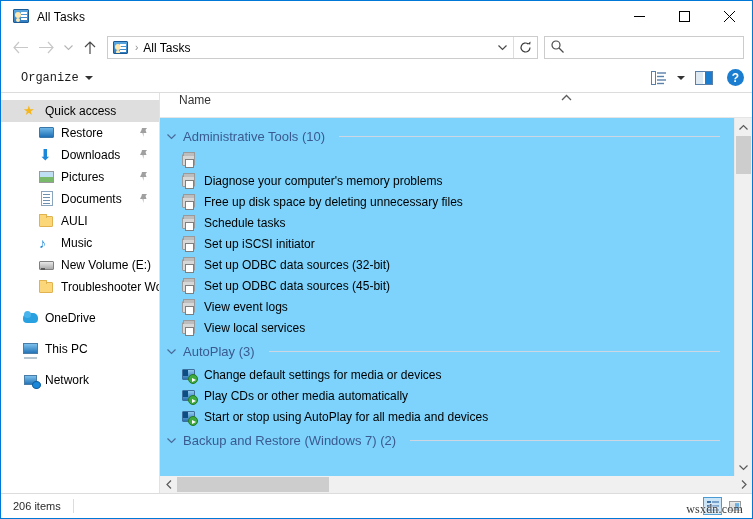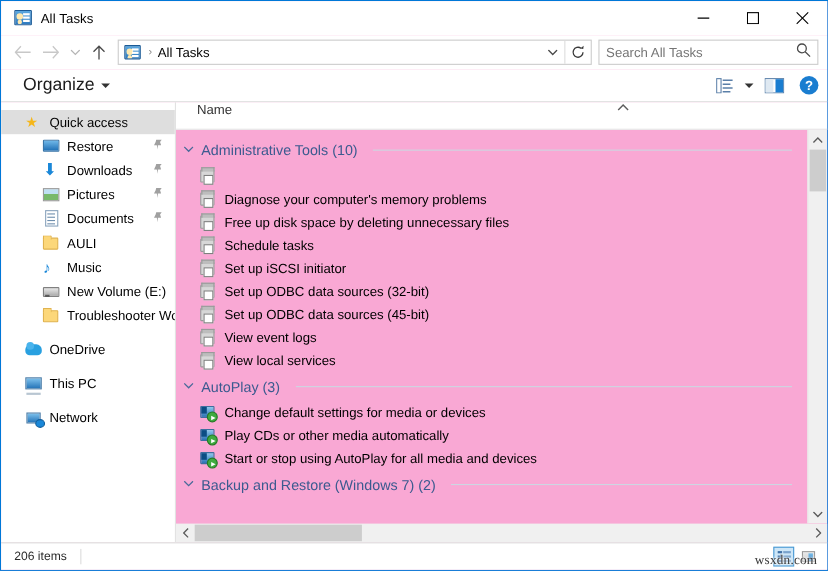--- a/index.html
+++ b/index.html
@@ -6,21 +6,21 @@
   html, body {
     width: 753px; height: 519px;
     font-family: "Liberation Sans", sans-serif;
     background: #ffffff;
     overflow: hidden;
   }
   #window {
     position: relative;
     width: 753px; height: 519px;
     border: 1px solid #0078d7;
-    background: #f9a8d4;
+    background: #7dd3fc;
     display: flex; flex-direction: column;
   }
 
   
   #titlebar {
     height: 31px; flex: 0 0 31px;
     display: flex; align-items: center;
     background: #ffffff;
   }
   #title-icon {
@@ -99,23 +99,24 @@
   }
   #search-icon { color: #4a4a4a; flex: 0 0 auto; }
 
   
   #cmdbar {
     height: 30px; flex: 0 0 30px;
     display: flex; align-items: center; padding: 0 8px 0 14px;
     border-bottom: 1px solid #dcdcdc; background: #ffffff;
   }
   #organize {
-    font-size: 16px; color: #1b1b1b;
+    font-size: 12px; color: #1b1b1b;
     display: flex; align-items: center; gap: 6px;
     padding: 3px 6px;
+    font-family: Liberation Mono, monospace;
   }
   .caret-down { width: 0; height: 0;
     border-left: 4px solid transparent; border-right: 4px solid transparent;
     border-top: 4px solid #333333; }
   #cmd-right { margin-left: auto; display: flex; align-items: center; gap: 2px; }
   .cmd-icon {
     height: 24px; display: flex; align-items: center; justify-content: center;
     padding: 0 4px;
   }
   #help-icon {
@@ -434,21 +435,20 @@
       </div>
       <div id="addr-refresh">
         <svg width="13" height="13" viewBox="0 0 13 13">
             <path d="M11 6.5 A4.5 4.5 0 1 1 9.2 2.9" fill="none" stroke="currentColor" stroke-width="1.2"></path>
             <path d="M11.6 0.6 L11.2 3.6 L8.4 3.1 Z" fill="currentColor"></path>
           </svg>
       </div>
     </div>
 
     <div id="searchbox">
-      <input id="search-input" type="text" placeholder="Search All Tasks" style="">
       <span id="search-icon">
         <svg width="13" height="13" viewBox="0 0 13 13">
             <circle cx="5" cy="5" r="4" fill="none" stroke="currentColor" stroke-width="1.2"></circle>
             <line x1="8" y1="8" x2="12.5" y2="12.5" stroke="currentColor" stroke-width="1.2"></line>
           </svg>
       </span>
     </div>
   </div>
 
   <div id="cmdbar">

